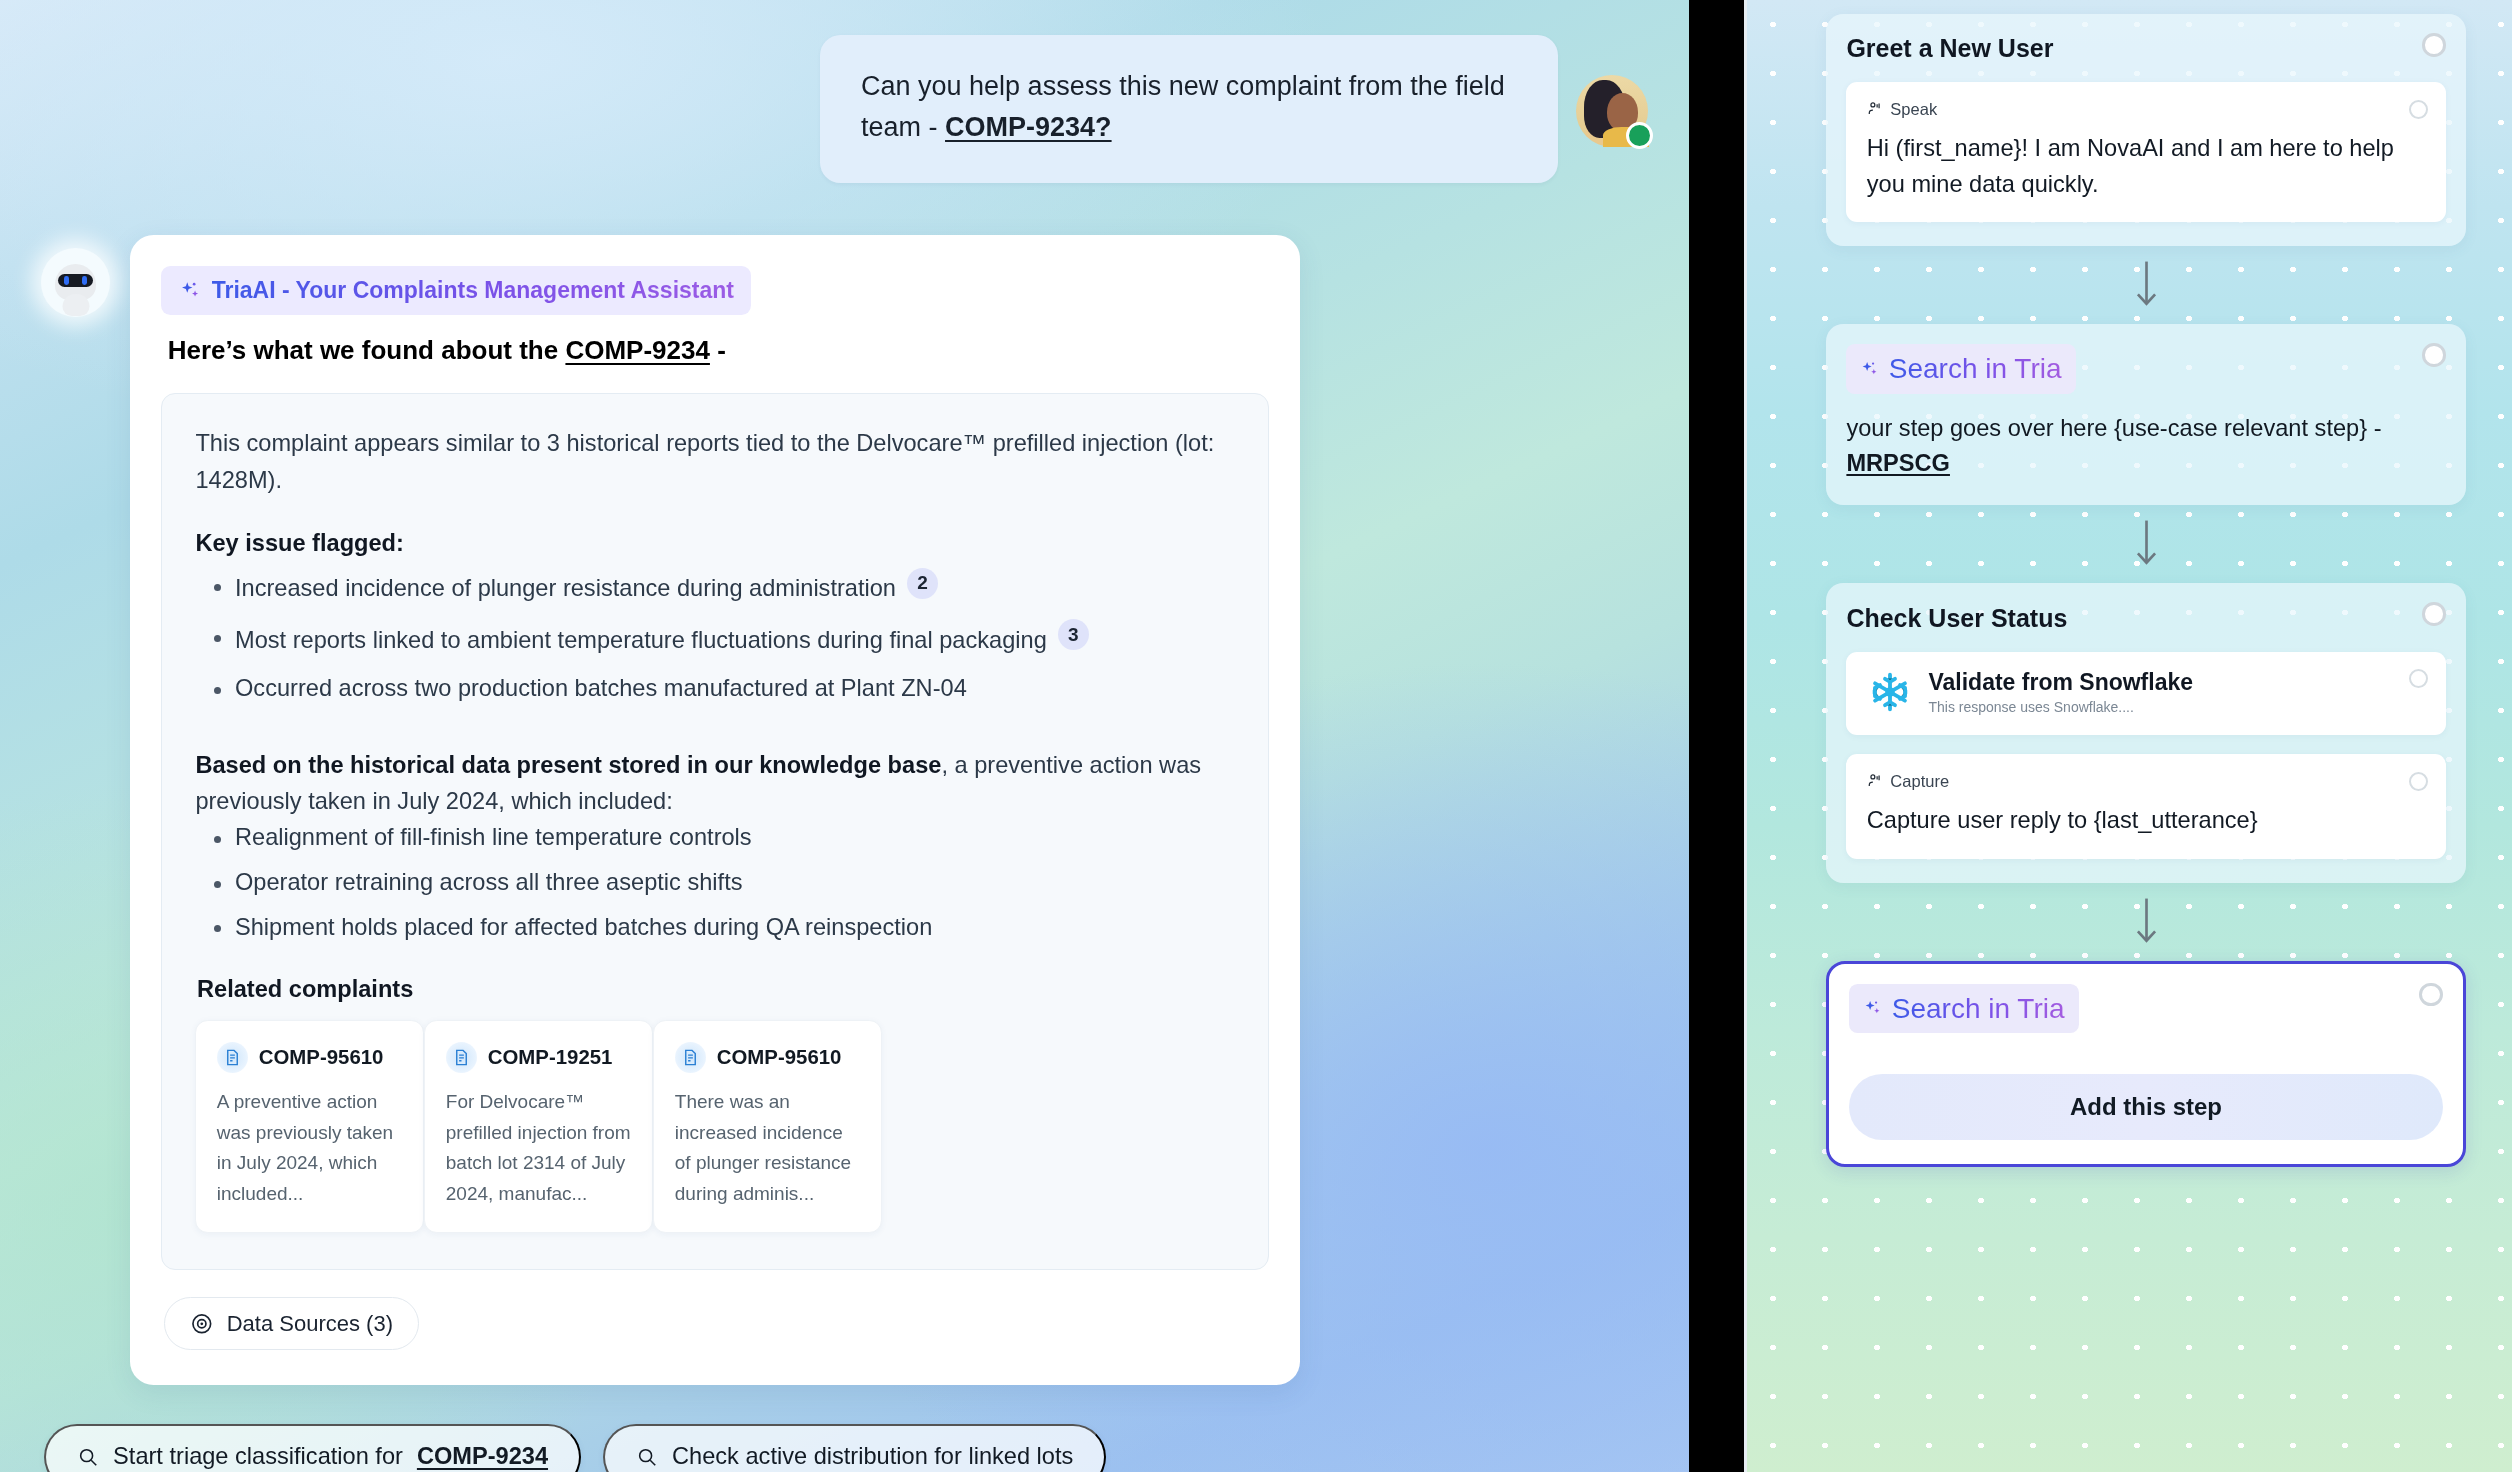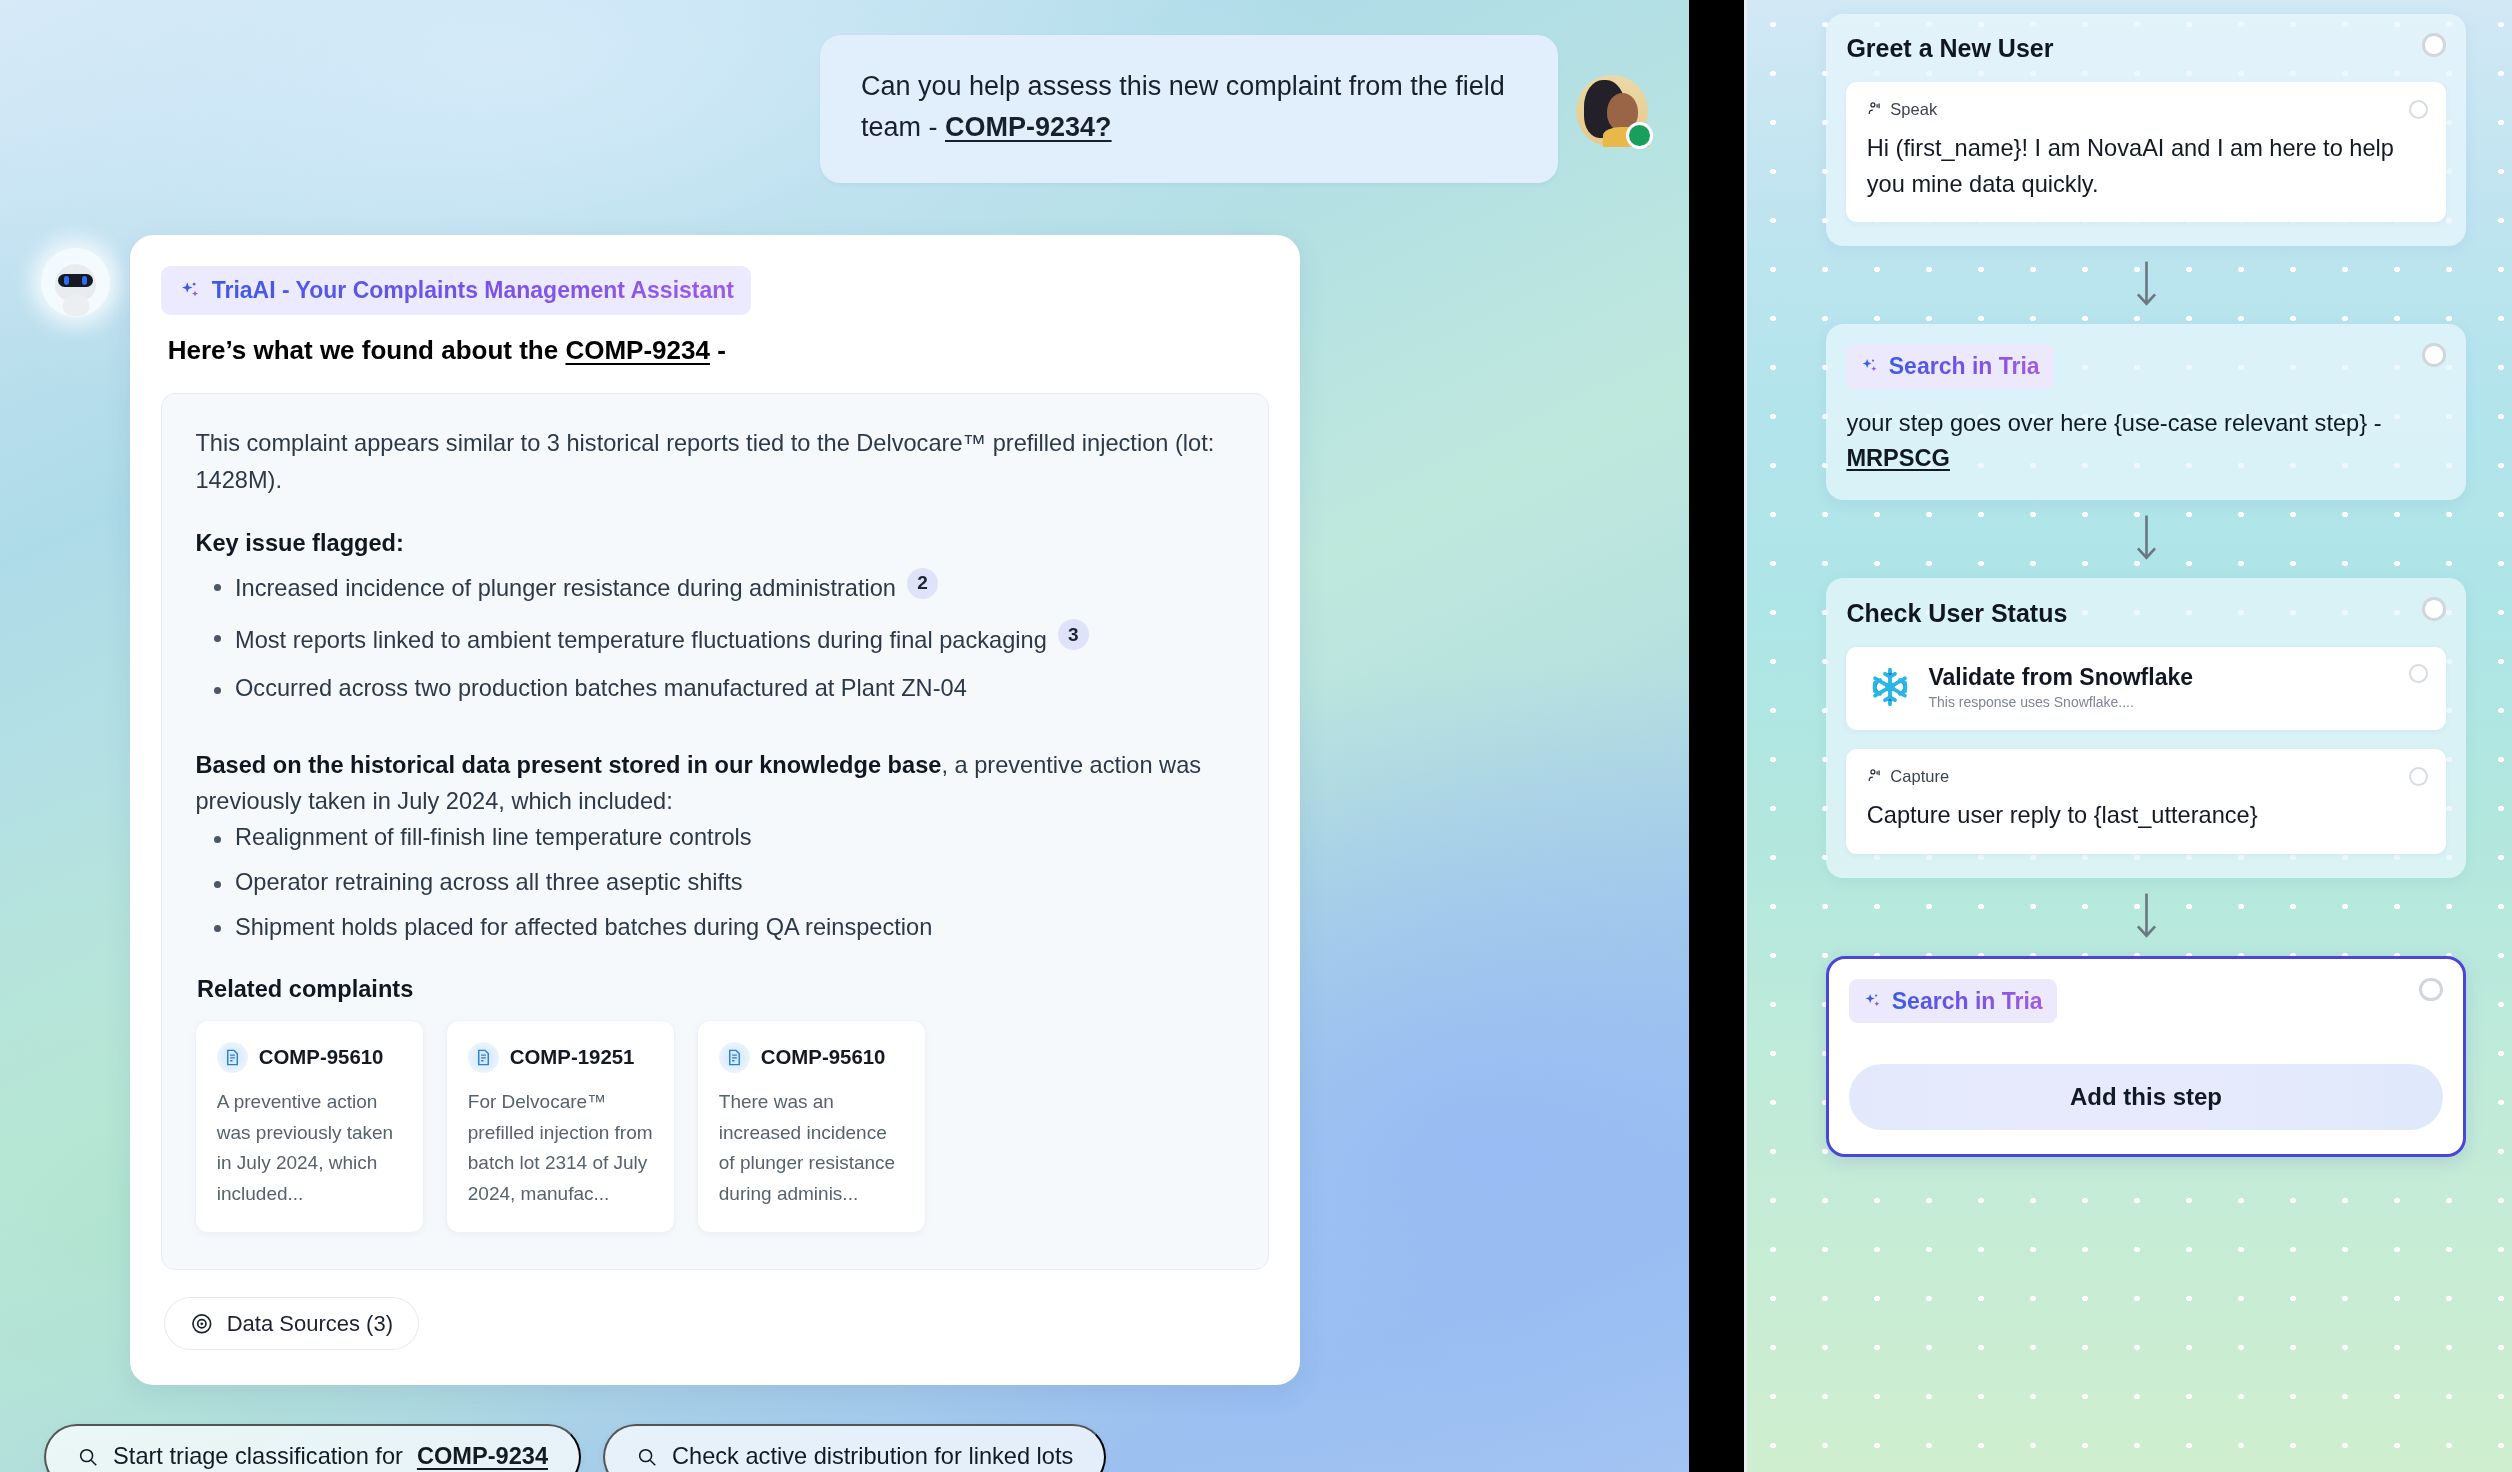--- a/index.html
+++ b/index.html
@@ -122,21 +122,21 @@
     content:""; position:absolute; left: 6.3px; top: 15.7px;
     width: 7px; height: 7px; border-radius: 50%; background:#4b5766;
   }
   .sup {
     display:inline-flex; align-items:center; justify-content:center;
     min-width: 31px; height: 31px; border-radius: 50%;
     background:#dfe3fa; color:#1b2433; font-size: 19px; font-weight:700;
     margin-left: 11px; margin-bottom: 11px; flex:none;
   }
   .rel-title { font-size: 23.6px; font-weight: 600; color:#101722; margin: 31px 0 17.3px 1.6px; }
-  .rel-grid { display:flex; gap: 22px; }
+  .rel-grid { display:flex; }
   .rel-card {
     background:#fff; border:0.8px solid #eef2f6; border-radius: 12.6px;
     width: 229px; padding: 20.4px 20.4px 22px 20.4px;
     box-shadow: 0 1.6px 6.3px rgba(40,80,140,.05);
   }
   .rel-head { display:flex; align-items:center; gap: 11px; margin-bottom: 14px; }
   .doc-ic {
     width: 31px; height: 31px; border-radius: 50%;
     background: radial-gradient(circle, #cfe6fb 0%, #e8f3fe 65%, rgba(232,243,254,0) 100%);
     display:flex; align-items:center; justify-content:center; flex:none;
@@ -213,21 +213,21 @@
 
   .sf-row { display:flex; align-items:center; gap: 15.7px; }
   .sf-title { font-size: 23px; font-weight: 600; color:#101722; }
   .sf-sub { font-size: 14px; color:#7b8794; margin-top: 3.1px; }
 
   .tria-chip {
     display:inline-flex; align-items:center; gap: 9.4px;
     background:#ebe9fb; border-radius: 8.6px; padding: 8.6px 14px; margin-bottom: 17.3px;
   }
   .tria-chip .chip-text {
-    font-size: 23px; font-weight: 700;
+    font-size: 28px; font-weight: 400;
     background: linear-gradient(90deg,#3d5ae8 0%, #7b51e8 55%, #a35ce0 100%);
     -webkit-background-clip:text; background-clip:text; color:transparent;
   }
   .node-text { font-size: 23.6px; line-height: 1.5; color:#111922; }
   .node-text .ref { font-weight: 700; text-decoration: underline; text-underline-offset: 3.1px; }
 
   .arrow { display:flex; justify-content:center; padding: 14px 0; }
 
   .node.active {
     background:#fff; border: 3.1px solid #4a46d8; border-radius: 19px;

